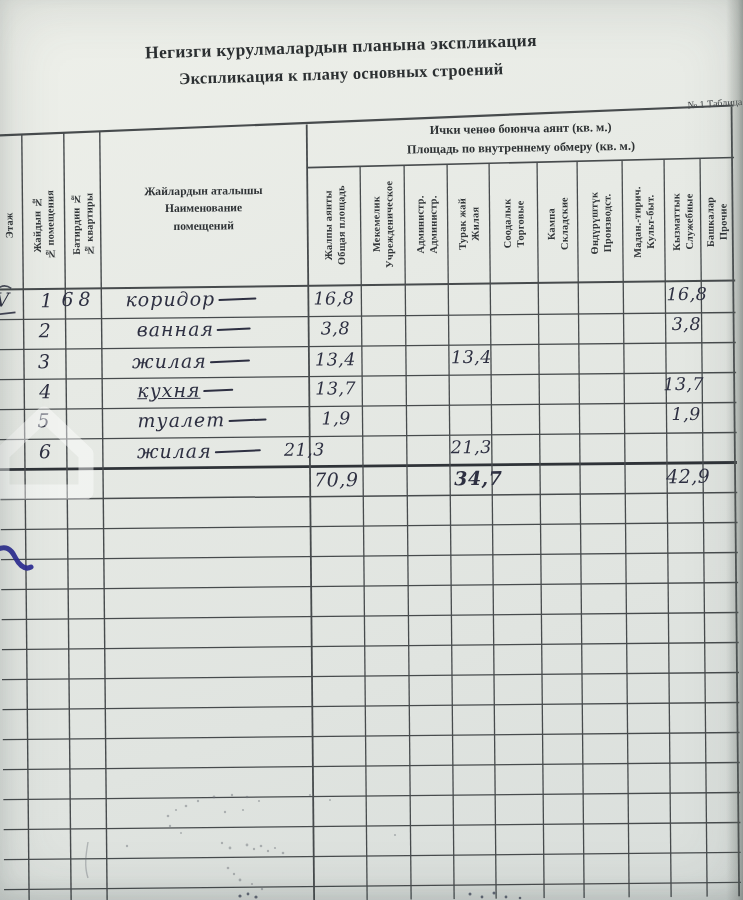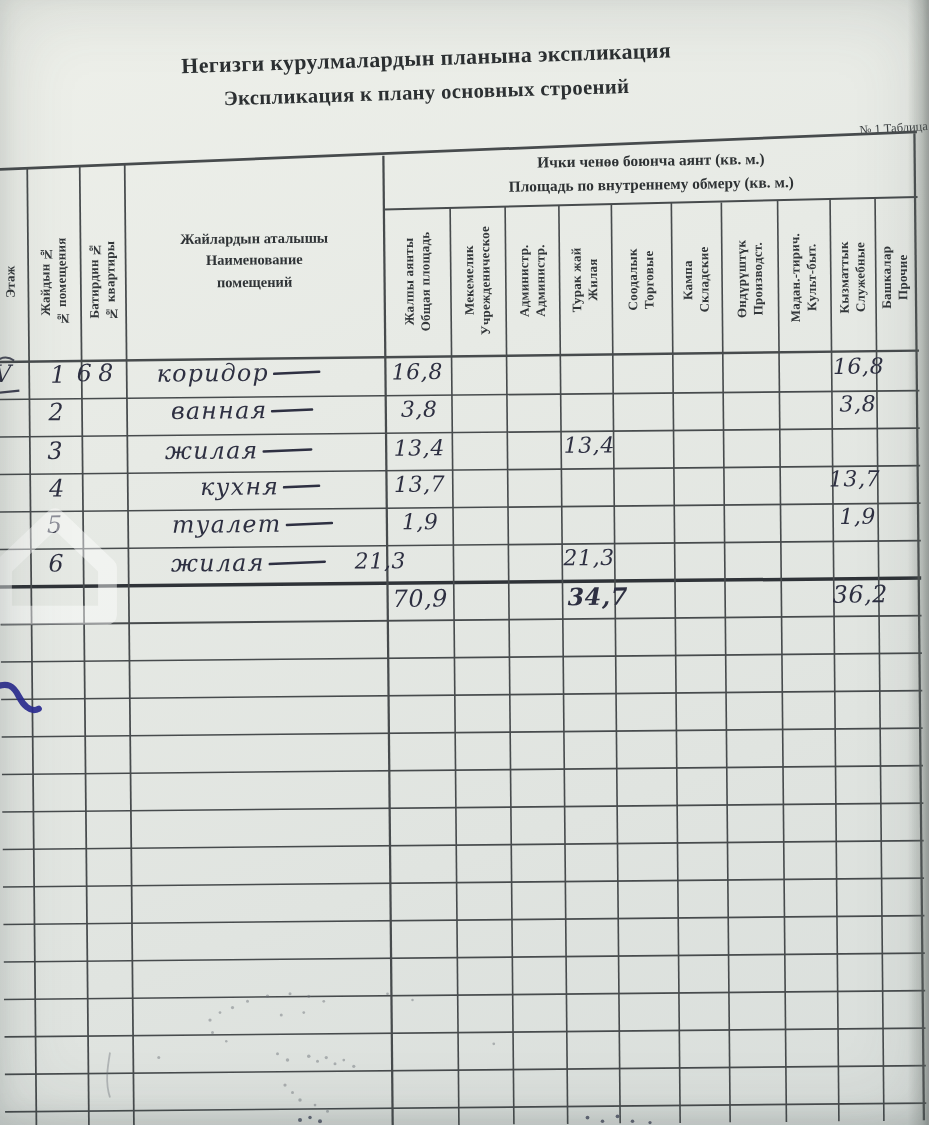--- a/index.html
+++ b/index.html
@@ -205,37 +205,37 @@
     <div class="hw name fl" style="left:138px;top:316px;--fl:34px;">ванная</div>
     <div class="hw" style="left:322px;top:318px;">3,8</div>
     <div class="hw" style="left:673px;top:317px;">3,8</div>
 
     <div class="hw big" style="left:39px;top:347px;">3</div>
     <div class="hw name fl" style="left:133px;top:348px;--fl:40px;">жилая</div>
     <div class="hw" style="left:316px;top:349px;">13,4</div>
     <div class="hw" style="left:452px;top:348px;">13,4</div>
 
     <div class="hw big" style="left:40px;top:377px;">4</div>
-    <div class="hw name fl" style="left:161px;top:377px;--fl:30px;">кухня</div>
+    <div class="hw name fl" style="left:138px;top:377px;text-decoration:underline;--fl:30px;">кухня</div>
     <div class="hw" style="left:316px;top:378px;">13,7</div>
     <div class="hw" style="left:664px;top:377px;">13,7</div>
 
     <div class="hw big" style="left:38px;top:406px;">5</div>
     <div class="hw name fl" style="left:138px;top:407px;--fl:38px;">туалет</div>
     <div class="hw" style="left:322px;top:408px;">1,9</div>
     <div class="hw" style="left:672px;top:407px;">1,9</div>
 
     <div class="hw big" style="left:39px;top:437px;">6</div>
     <div class="hw name fl" style="left:137px;top:438px;--fl:46px;">жилая</div>
     <div class="hw" style="left:284px;top:439px;">21,3</div>
     <div class="hw" style="left:451px;top:438px;">21,3</div>
 
     <div class="hw big" style="left:314px;top:468px;text-align:right;">70,9</div>
     <div class="hw big" style="left:454px;top:468px;font-weight:bold;">34,7</div>
-    <div class="hw big" style="left:666px;top:468px;">36,2</div>
+    <div class="hw big" style="left:666px;top:468px;">42,9</div>
 
   </div>
 
   <svg class="marks" width="743" height="900">
     <path d="M-4,550 C6,545 11,549 15,557 C18,563 24,571 31,567" stroke="#2a2a92" stroke-width="5" fill="none" stroke-linecap="round" opacity=".92"></path>
   </svg>
 
   <svg class="marks" width="743" height="900">
     <g fill="#6b7077" opacity=".45">
       <circle cx="168" cy="816" r="1.3"></circle>

